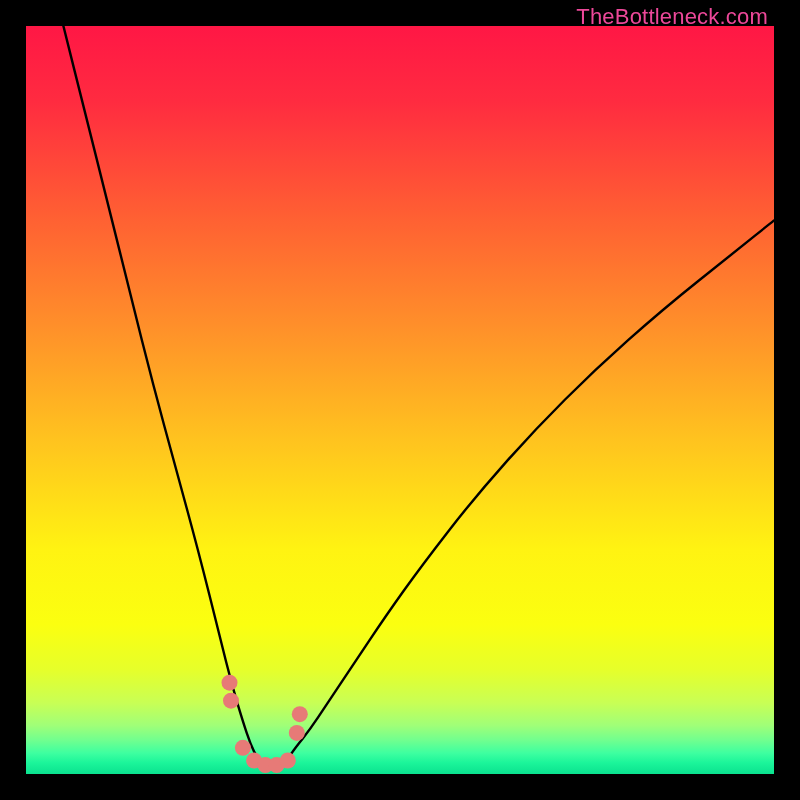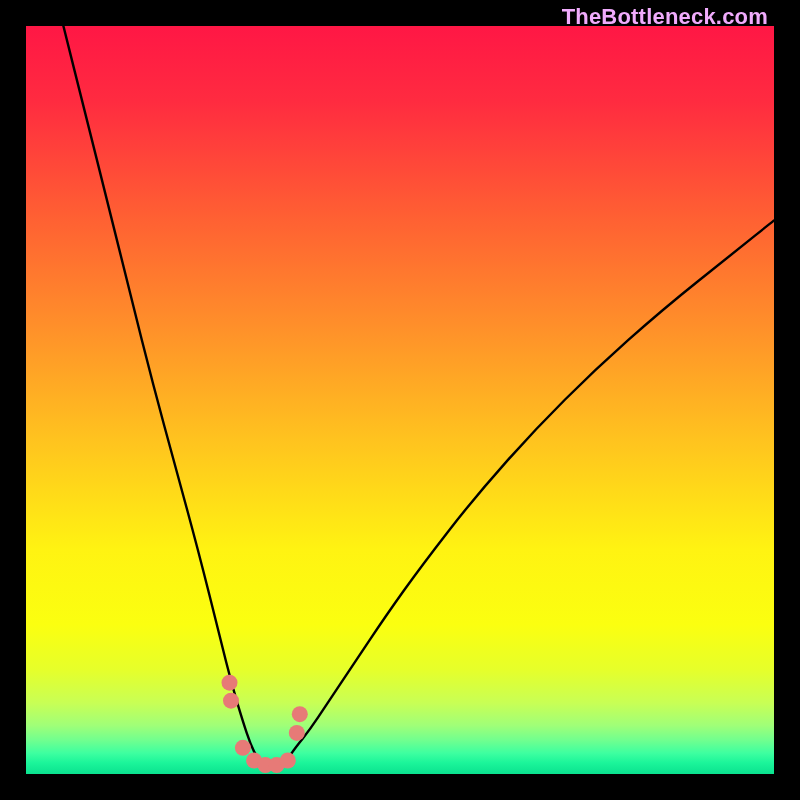--- a/index.html
+++ b/index.html
@@ -20,23 +20,23 @@
     overflow: hidden;
   }
   .gradient {
     position: absolute;
     left: 0; top: 0; right: 0; bottom: 0;
   }
   .watermark {
     position: absolute;
     top: 4px;
     right: 32px;
-    color: #f0abfc;
+    color: #ec4899;
     font-size: 22px;
-    font-weight: 700;
+    font-weight: 400;
     letter-spacing: 0.2px;
   }
   svg.curve {
     position: absolute;
     left: 0; top: 0;
     width: 748px;
     height: 748px;
   }
 </style>
 </head>

